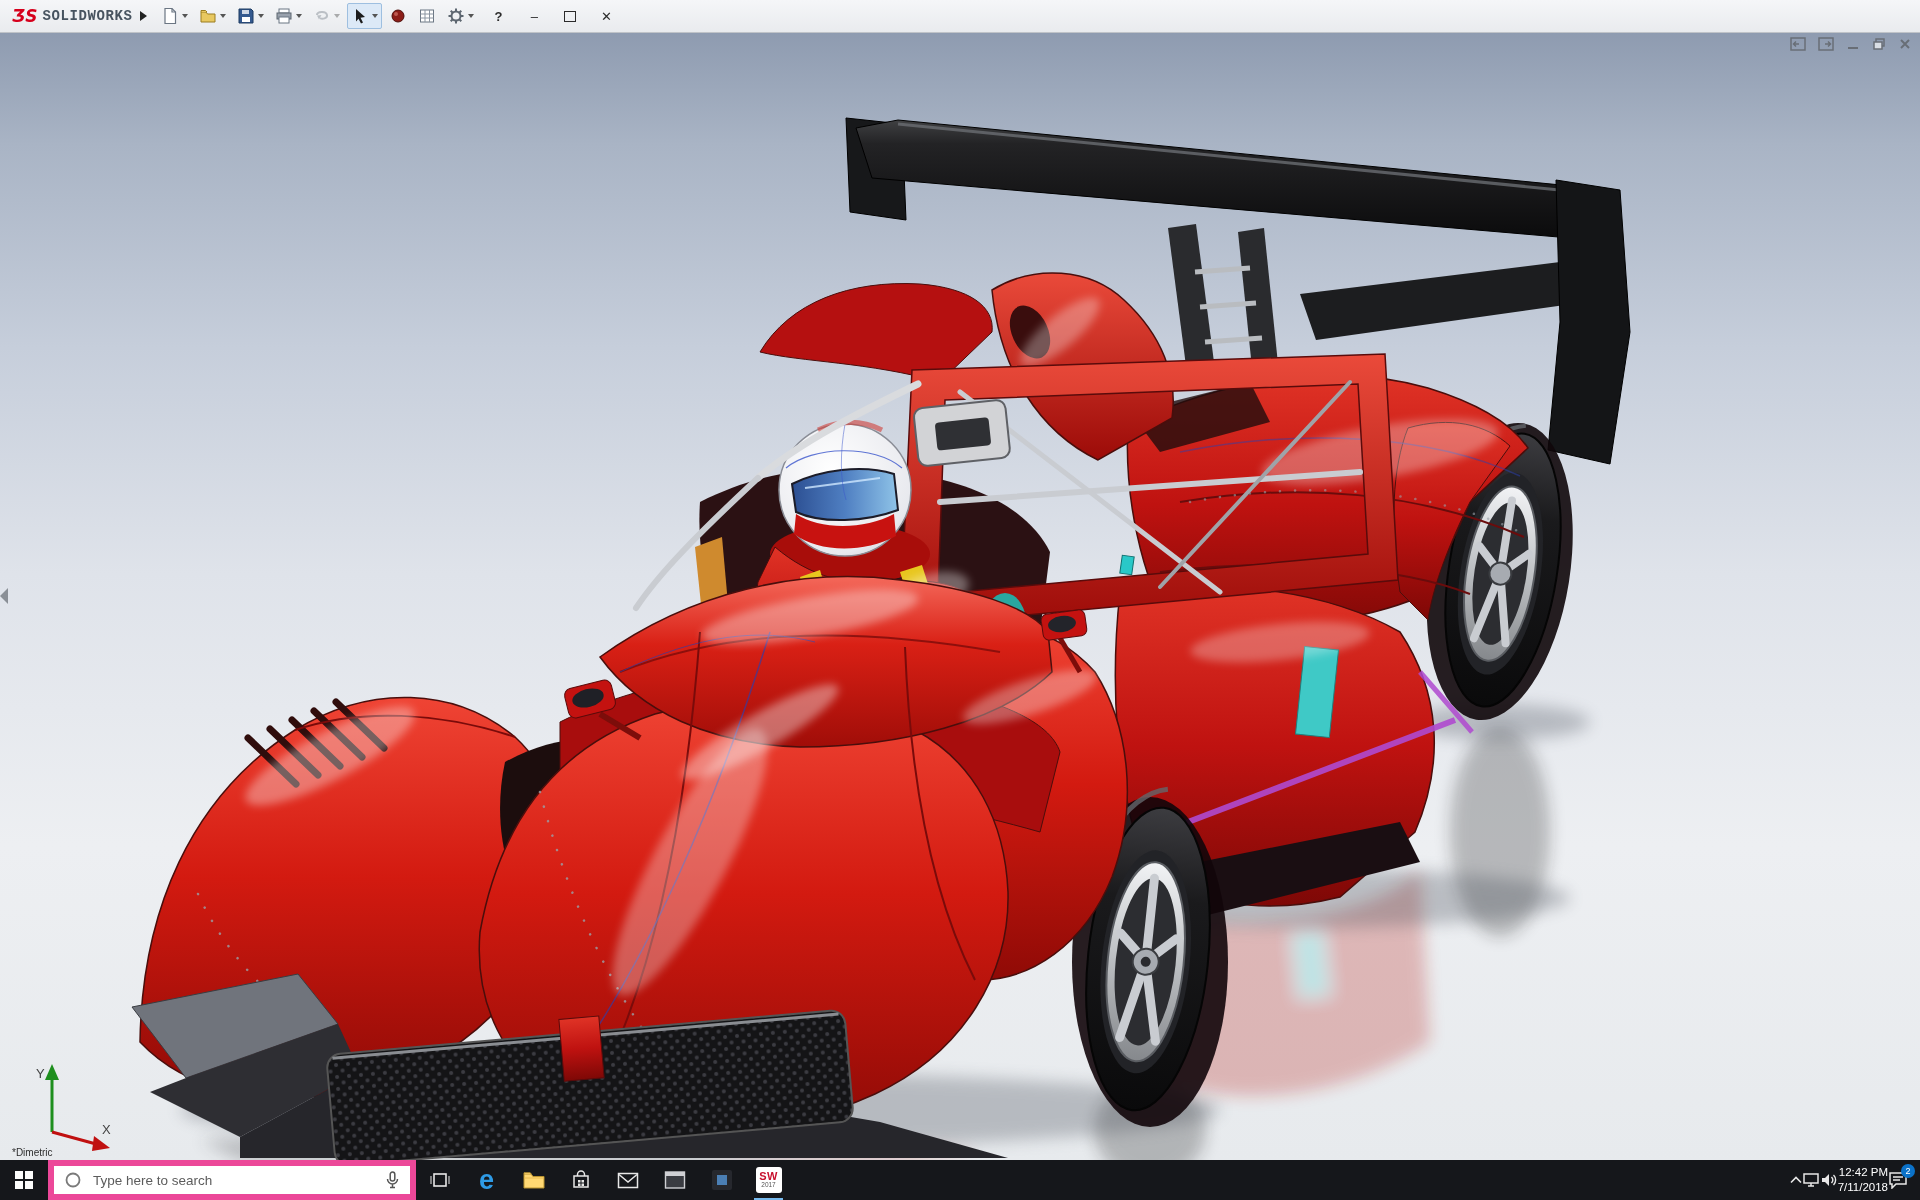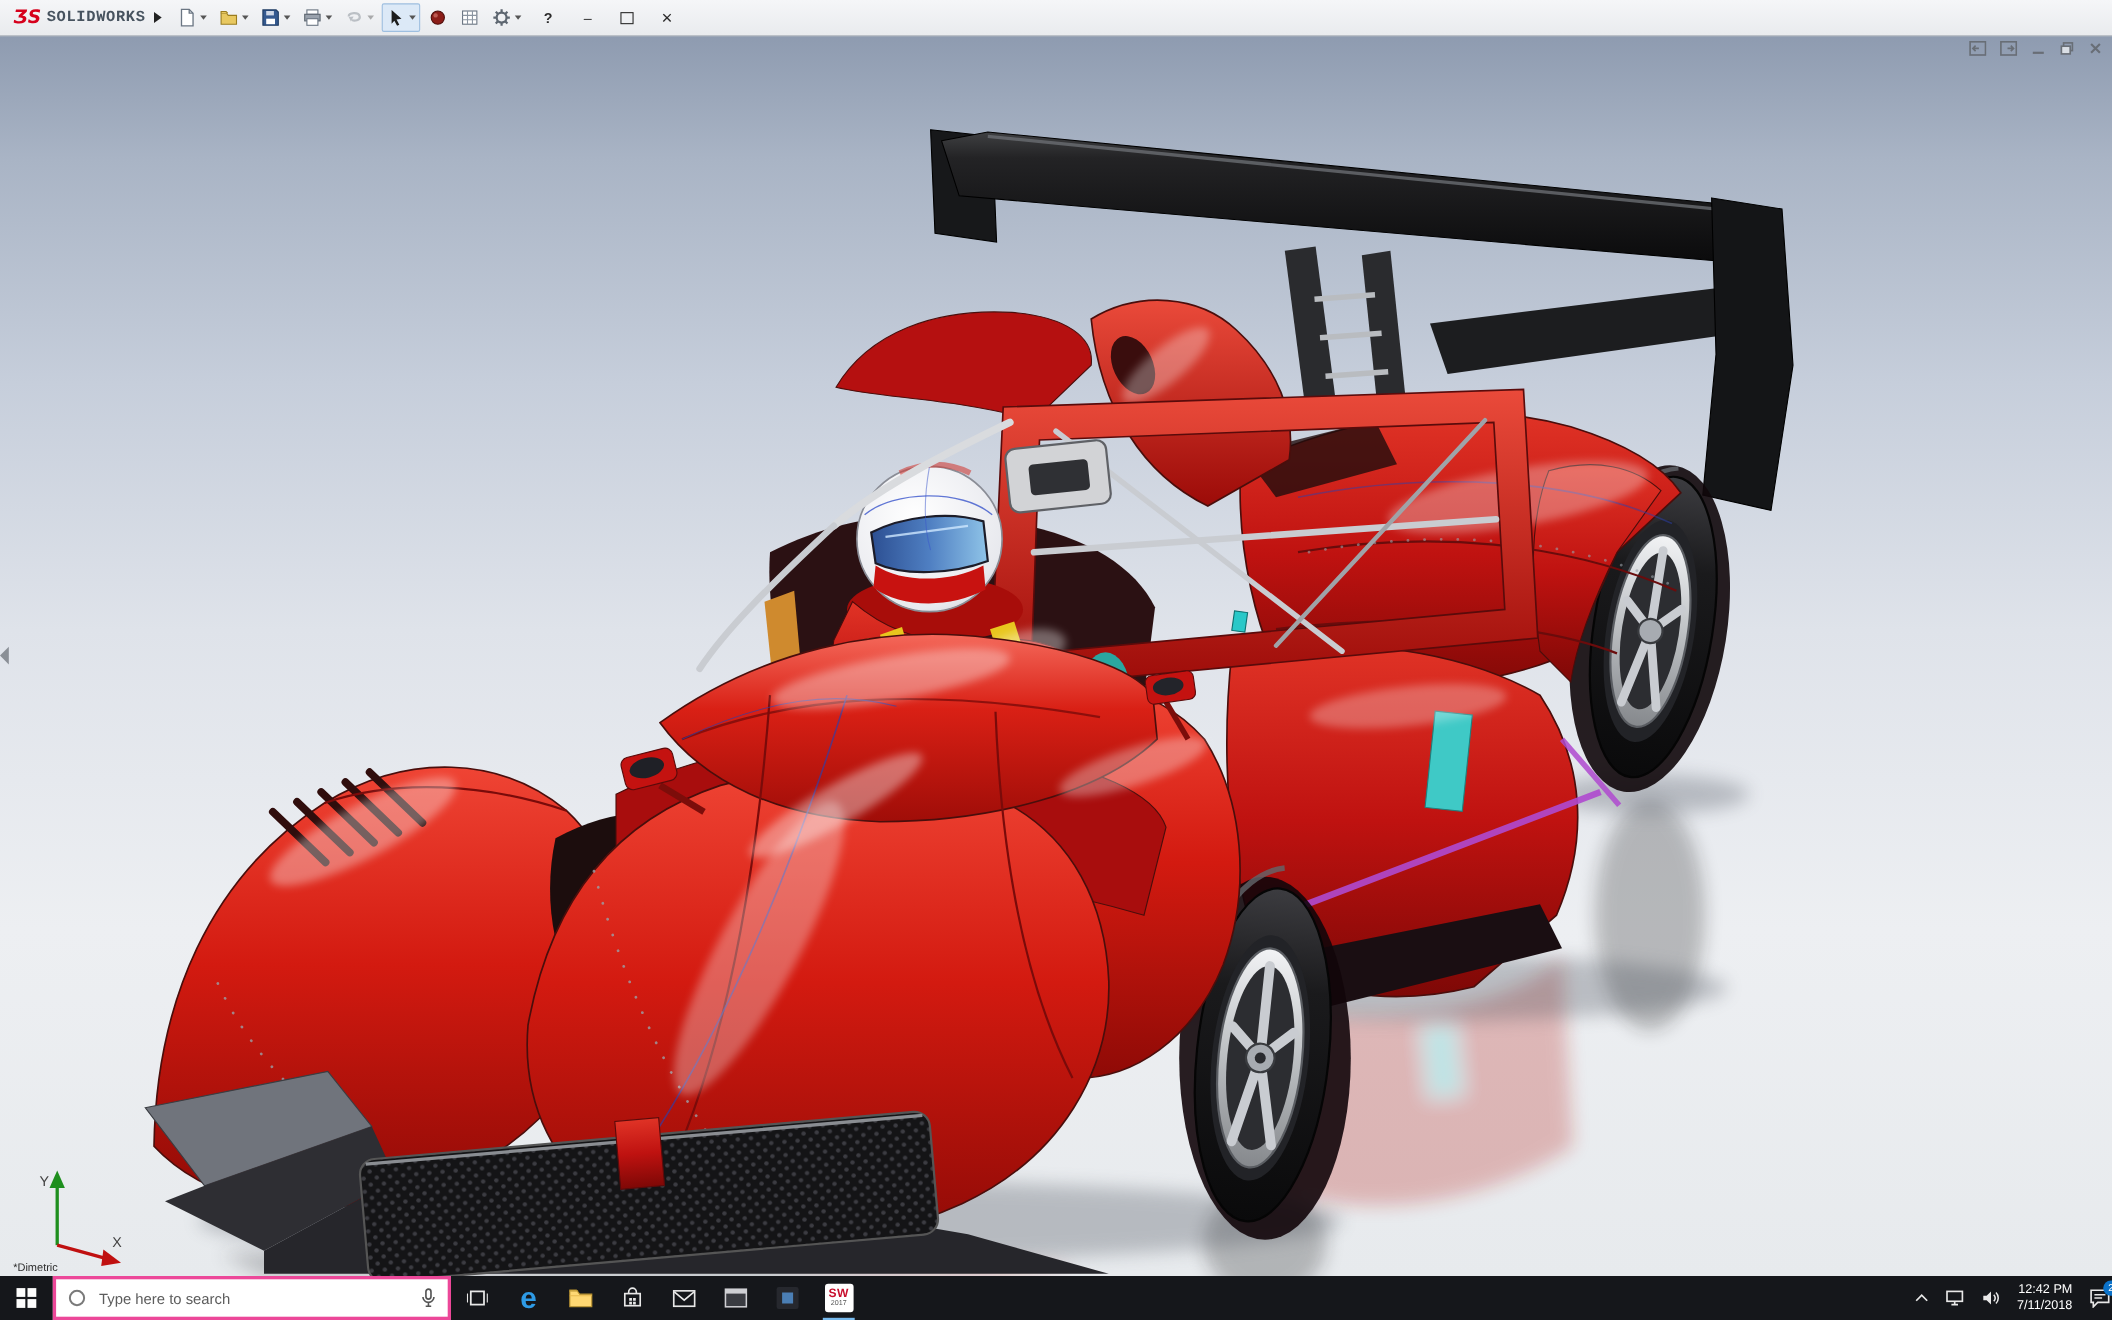--- a/index.html
+++ b/index.html
@@ -31,31 +31,31 @@
   .vpcontrols{position:absolute;top:5px;right:8px;display:flex;gap:12px;z-index:4;}
   .vpbtn{opacity:.8;cursor:pointer;}
   .collapse{position:absolute;left:0;top:556px;width:0;height:0;border-right:8px solid #8a8f96;border-top:8px solid transparent;border-bottom:8px solid transparent;z-index:4;cursor:pointer;}
   .viewlabel{position:absolute;left:12px;bottom:2px;font-size:10px;color:#2d2d2d;z-index:4;}
 
   
   .taskbar{position:absolute;bottom:0;left:0;right:0;height:40px;background:#15171b;display:flex;align-items:stretch;z-index:20;}
   .startbtn{width:48px;display:flex;align-items:center;justify-content:center;cursor:pointer;}
   .winlogo{display:grid;grid-template-columns:8px 8px;grid-template-rows:8px 8px;gap:1.5px;}
   .winlogo span{background:#fdfdfd;}
-  .searchbox{width:336px;background:#ffffff;border:3px solid #ec4899;display:flex;align-items:center;gap:9px;padding:0 10px;}
+  .searchbox{width:336px;background:#ffffff;border:6px solid #ec4899;display:flex;align-items:center;gap:9px;padding:0 10px;}
   .searchbox input{border:none;outline:none;background:transparent;font-size:13.5px;color:#333;flex:1;font-family:"Liberation Sans",sans-serif;}
   .searchbox input::placeholder{color:#5c5c5c;}
   .taskicons{display:flex;align-items:stretch;}
   .ticon{width:47px;display:flex;align-items:center;justify-content:center;cursor:pointer;position:relative;}
   .ticon.open::after{content:"";position:absolute;bottom:0;left:9px;right:9px;height:2px;background:#76b9ed;}
   .edge-e{color:#2e9be6;font-weight:bold;font-size:27px;line-height:1;}
   .swicon{width:26px;height:26px;background:#fff;border-radius:3px;display:flex;flex-direction:column;align-items:center;justify-content:center;line-height:1;}
   .swicon .swtxt{color:#c8102e;font-weight:bold;font-size:11px;letter-spacing:.5px;}
   .swicon .swyear{color:#555;font-size:6.5px;}
-  .tray{margin-left:auto;display:flex;align-items:center;gap:15px;padding-right:1px;}
+  .tray{margin-left:auto;display:flex;align-items:center;padding-right:12px;}
   .trayicon{display:flex;align-items:center;justify-content:center;cursor:pointer;position:relative;}
   .clock{text-align:right;font-size:11.5px;line-height:1.3;color:#fff;cursor:pointer;}
   .badge{position:absolute;right:-7px;top:-7px;background:#0b72c9;color:#fff;border-radius:50%;width:14px;height:14px;
     font-size:9px;display:flex;align-items:center;justify-content:center;}
 </style>
 </head>
 <body>
 
 <div class="screen">
 

